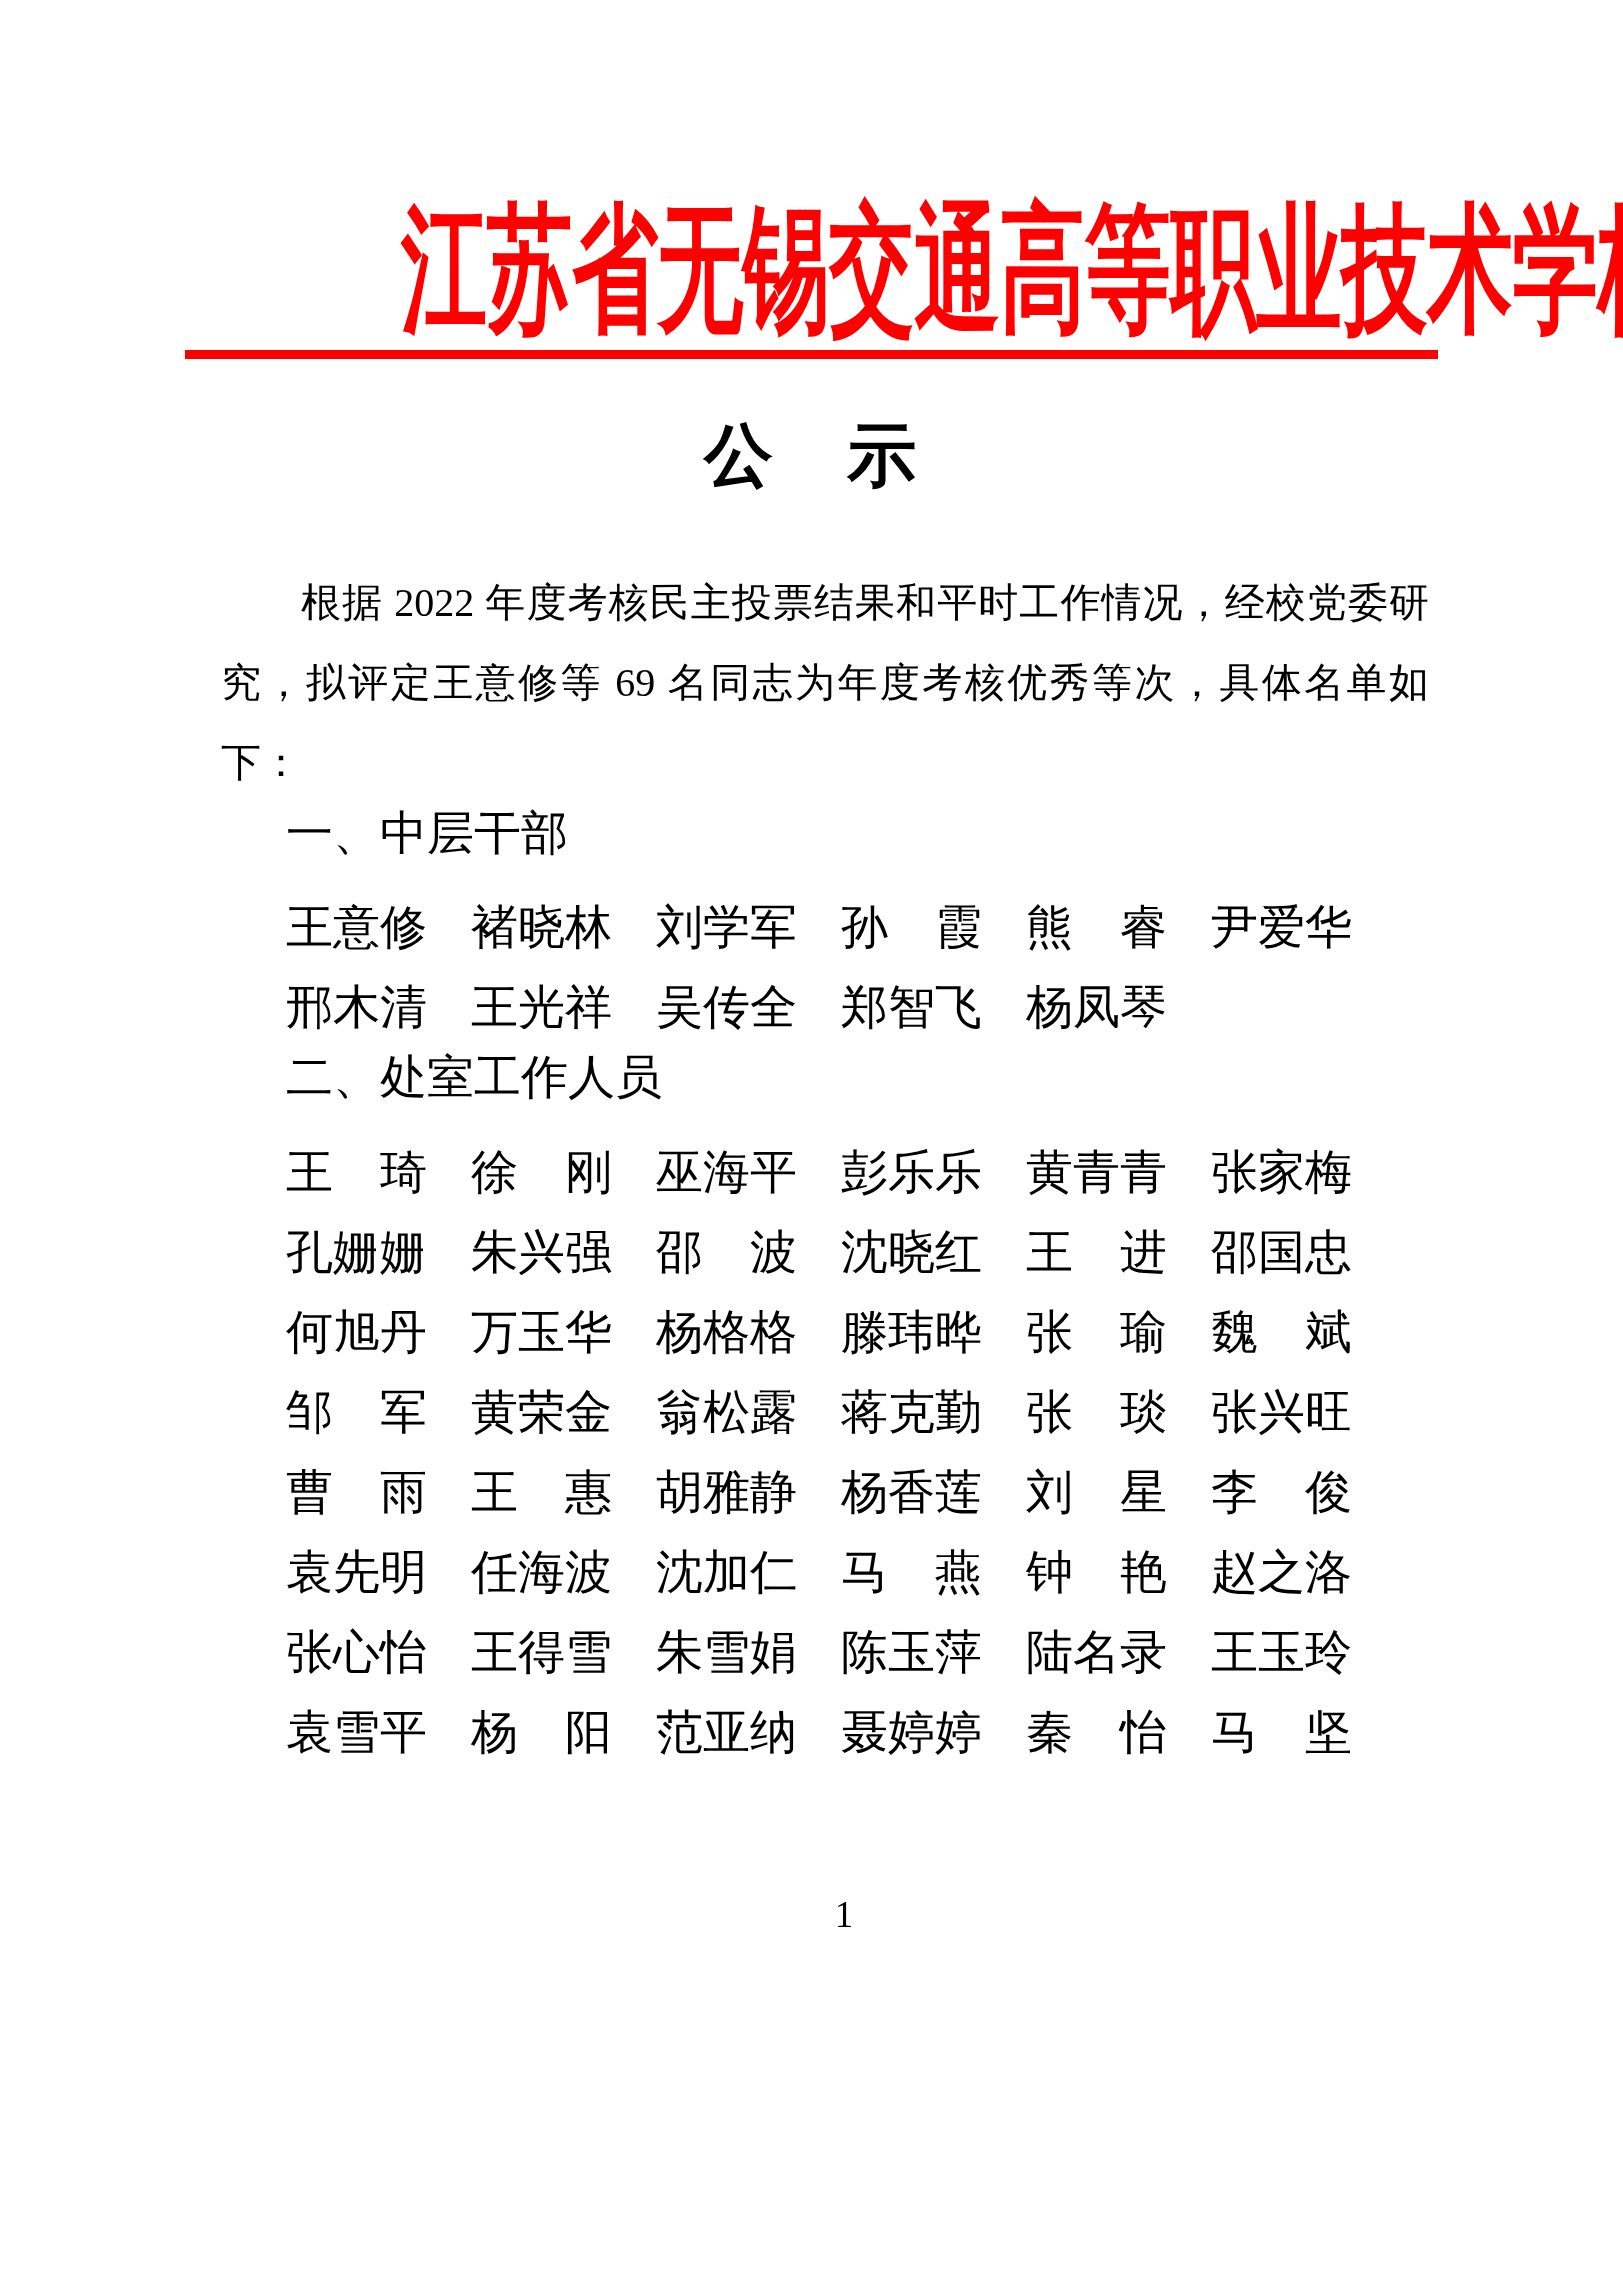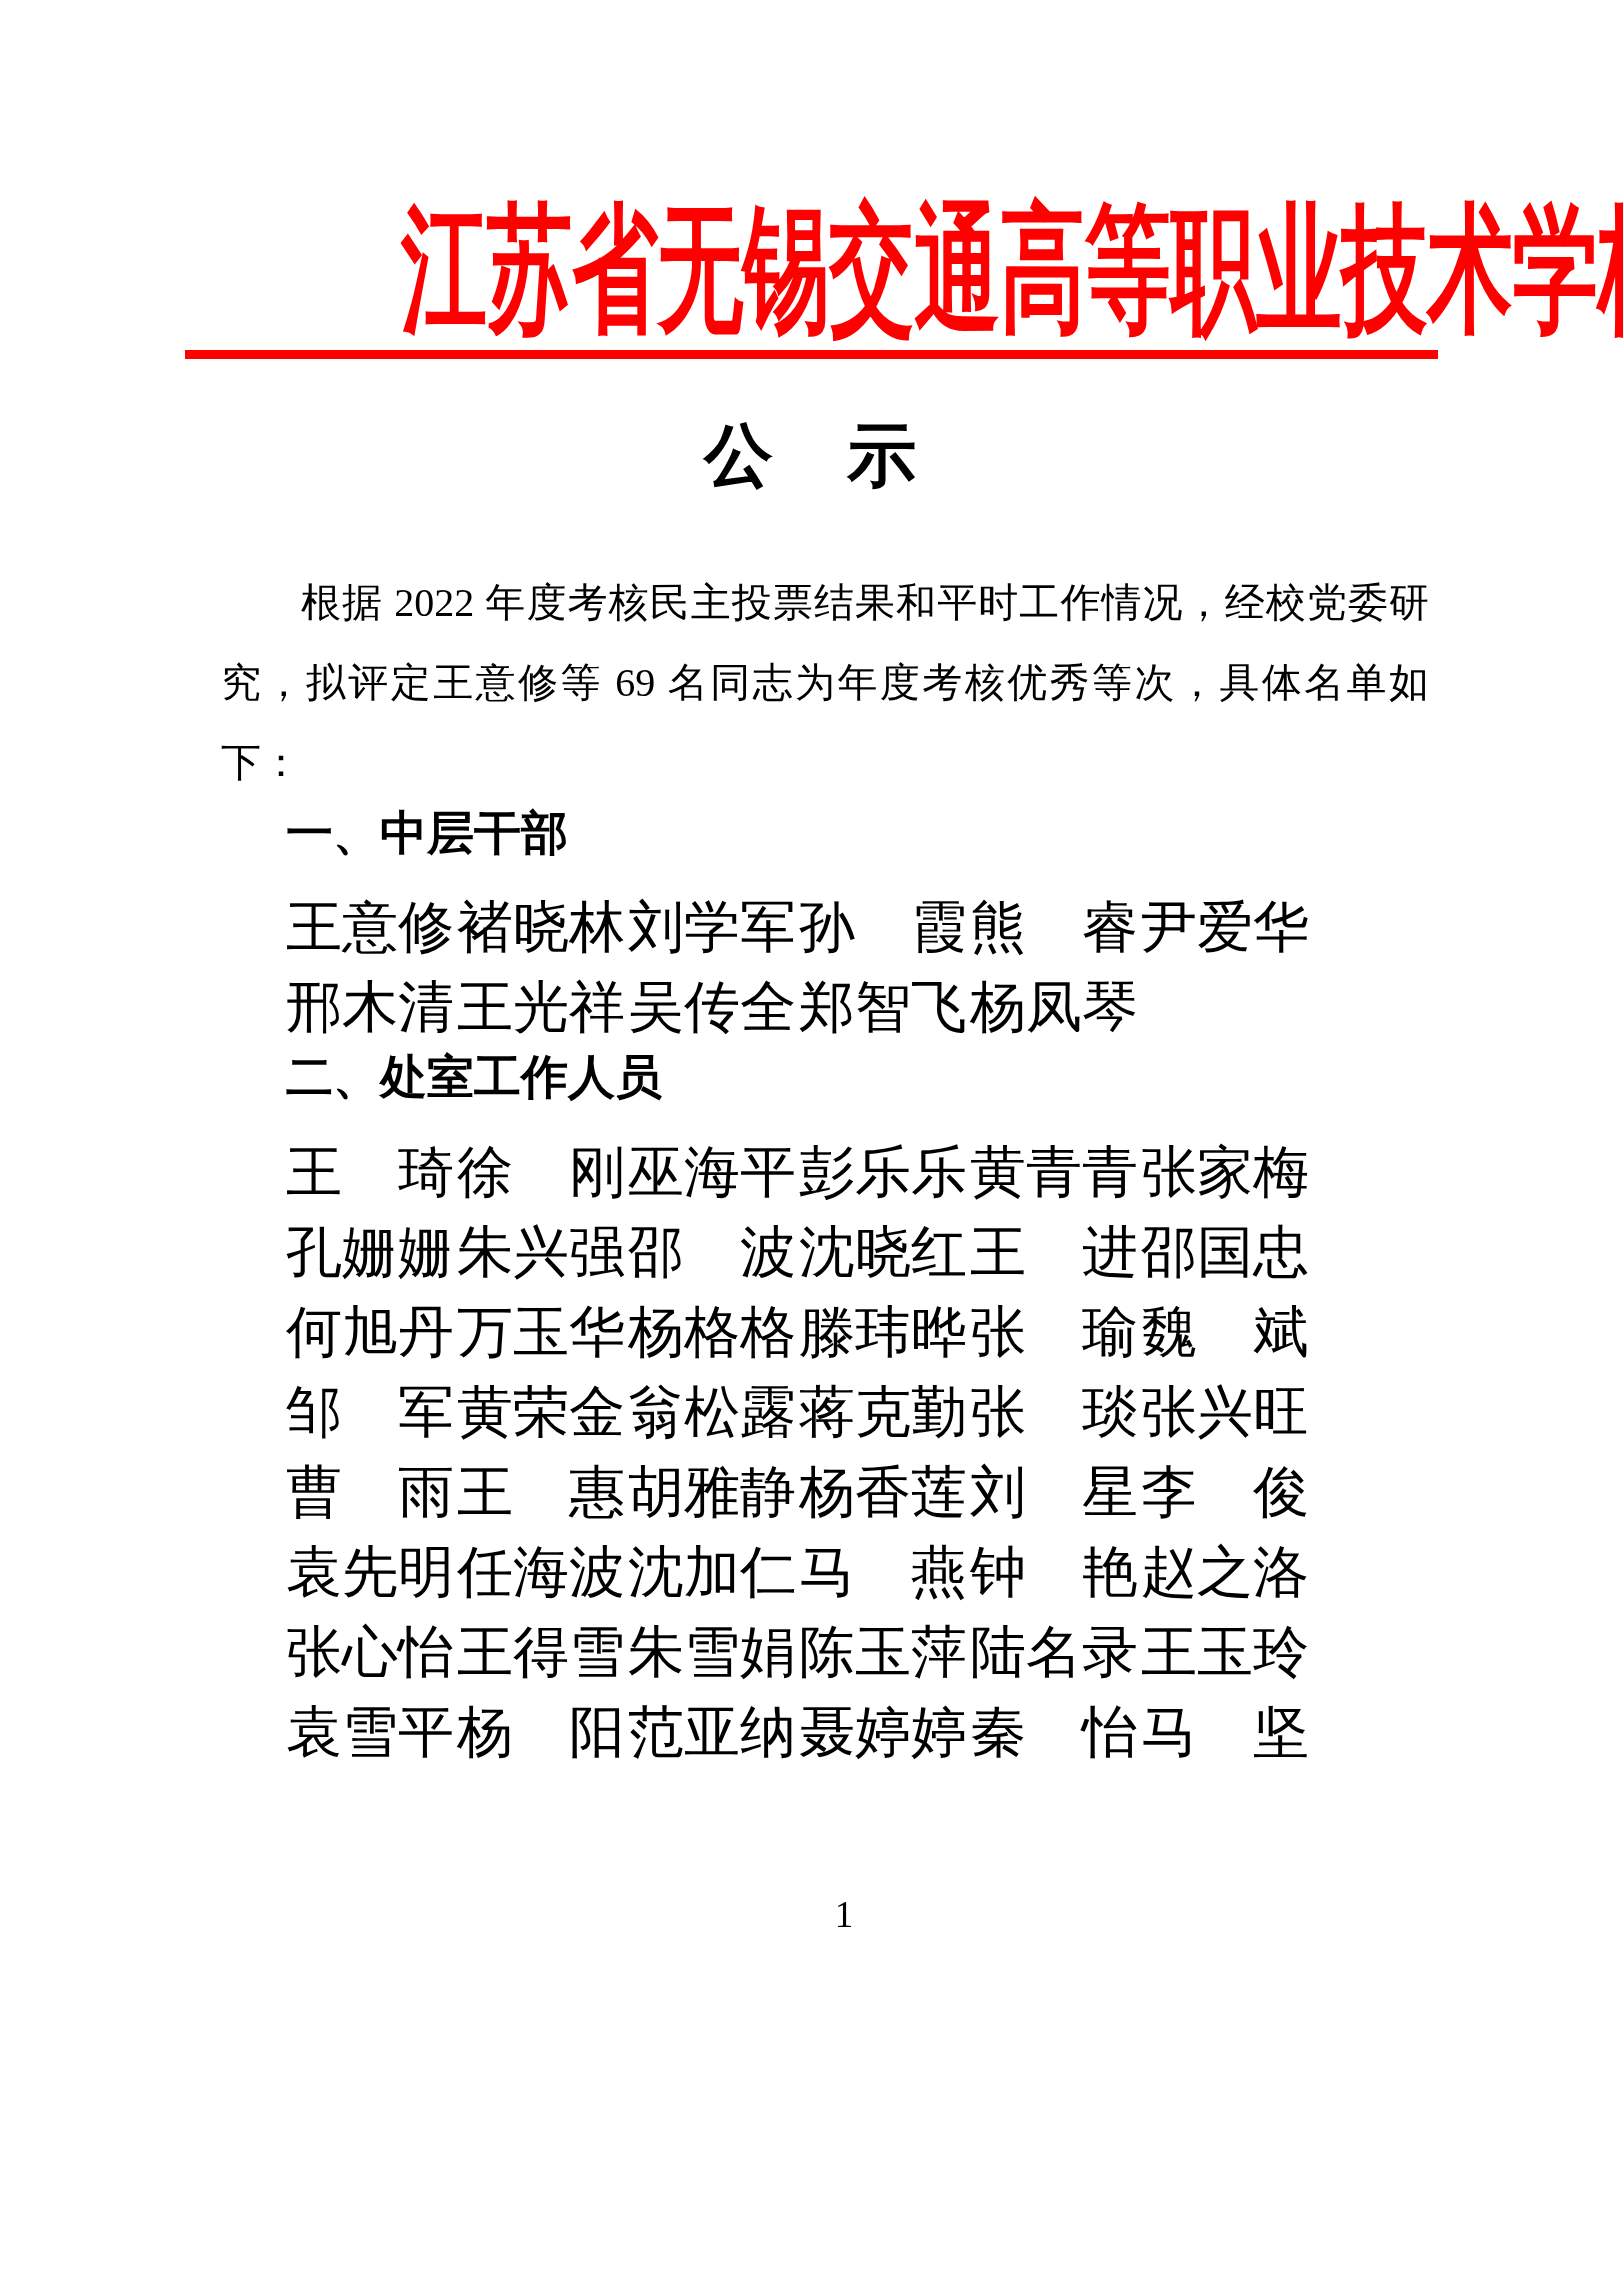--- a/index.html
+++ b/index.html
@@ -41,30 +41,30 @@
   .intro {
     margin:58px 194px 0 221px;
     font-size:40px;
     line-height:80px;
     text-align:justify;
     text-indent:2em;
   }
   .sections { margin-left:286px; margin-right:131px; }
   .section-heading {
     font-family:"Liberation Sans", sans-serif;
-    font-weight:bold;
+    font-weight:normal;
     font-size:47px;
     line-height:80px;
     margin-top:-9.8px;
     margin-bottom:14.4px;
   }
   .name-row {
     display:flex;
-    gap:30px;
-    font-size:56px;
+    gap:44px;
+    font-size:47px;
     line-height:80px;
     white-space:nowrap;
   }
   .name-row .name {
     display:inline-block;
     width:141px;
   }
   .page-number {
     margin-top:124px;
     text-align:center;

